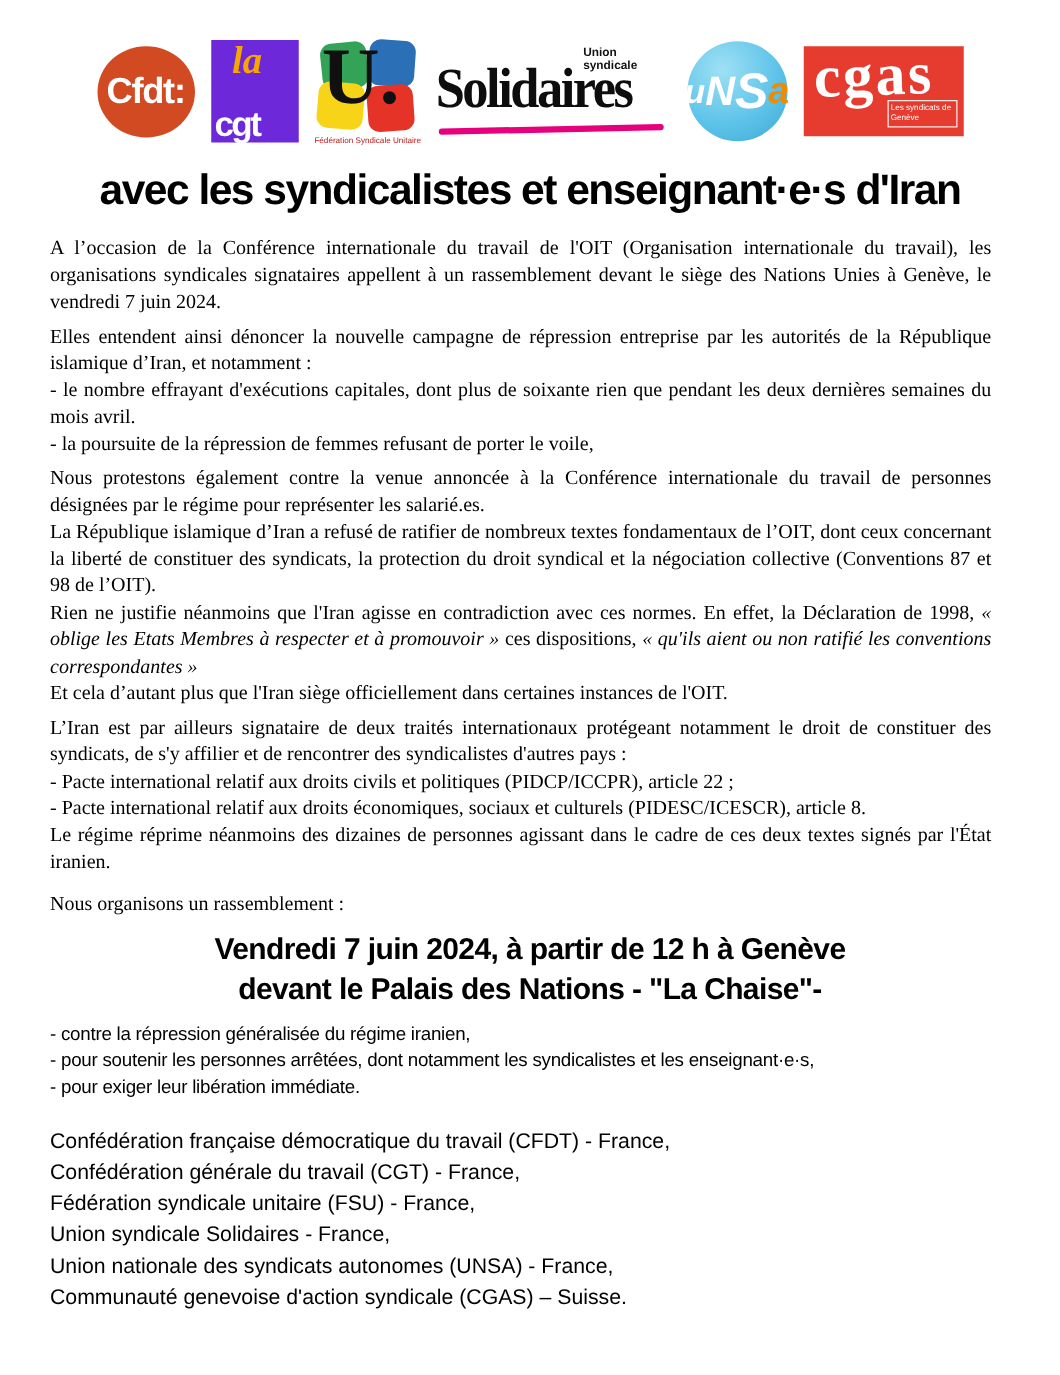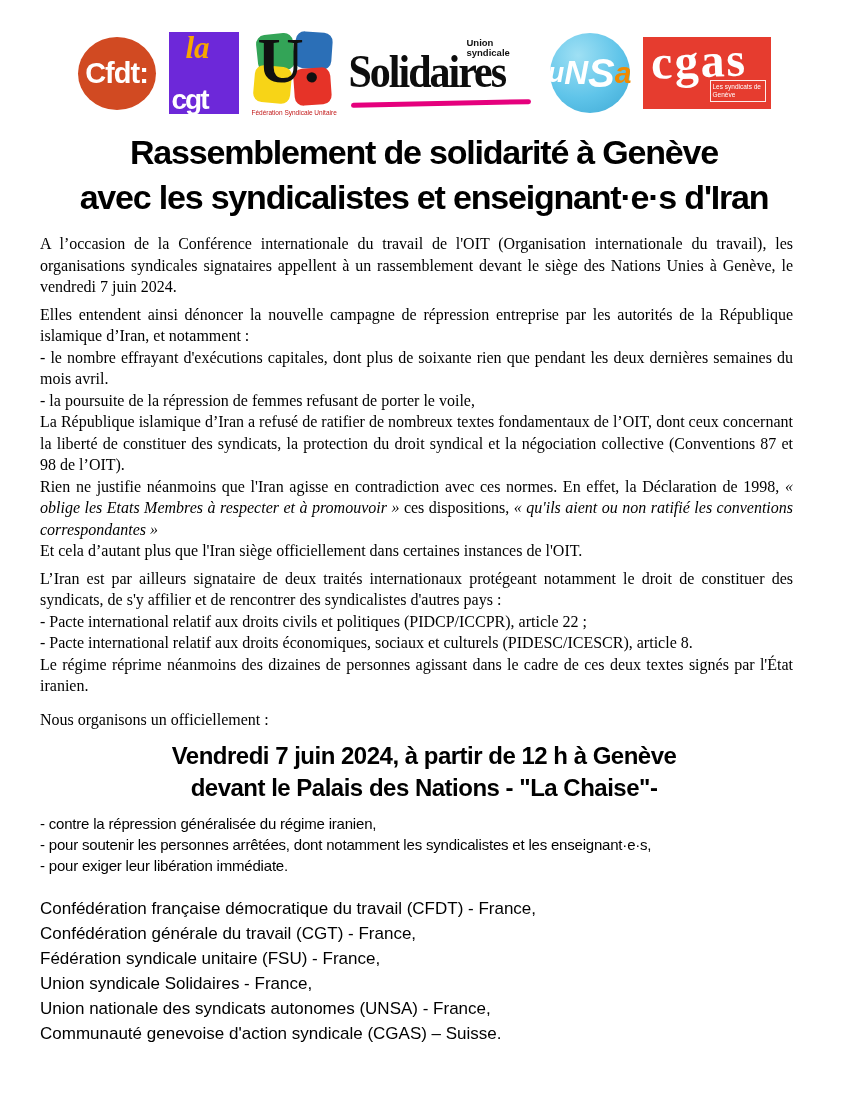--- a/index.html
+++ b/index.html
@@ -110,37 +110,37 @@
       <span class="unsa-s">S</span>
       <span class="unsa-a">a</span>
     </div>
     <div class="logo-cgas">
       <span class="cgas-main">cgas</span>
       <span class="cgas-caption">Les syndicats de Genève</span>
     </div>
   </div>
 
   <h1 class="title">
-    <div>Rassemblement de solidarité à Genève</div>
     <div>avec les syndicalistes et enseignant·e·s d'Iran</div>
   </h1>
 
   <div class="content">
     <p>A l’occasion de la Conférence internationale du travail de l'OIT (Organisation internationale du travail), les organisations syndicales signataires appellent à un rassemblement devant le siège des Nations Unies à Genève, le vendredi 7 juin 2024.</p>
     <p class="gap">Elles entendent ainsi dénoncer la nouvelle campagne de répression entreprise par les autorités de la République islamique d’Iran, et notamment :
 - le nombre effrayant d'exécutions capitales, dont plus de soixante rien que pendant les deux dernières semaines du mois avril.
 - la poursuite de la répression de femmes refusant de porter le voile,</p>
+    <p class="gap">Nous protestons également contre la venue annoncée à la Conférence internationale du travail de personnes désignées par le régime pour représenter les salarié.es.</p>
     <p>La République islamique d’Iran a refusé de ratifier de nombreux textes fondamentaux de l’OIT, dont ceux concernant la liberté de constituer des syndicats, la protection du droit syndical et la négociation collective (Conventions 87 et 98 de l’OIT).</p>
     <p><span>Rien ne justifie néanmoins que l'Iran agisse en contradiction avec ces normes. En effet, la Déclaration de 1998, </span><span class="it">« oblige les Etats Membres à respecter et à promouvoir »</span><span> ces dispositions, </span><span class="it">« qu'ils aient ou non ratifié les conventions correspondantes »</span><span>
 Et  cela d’autant plus que l'Iran siège officiellement dans certaines instances de l'OIT.</span></p>
     <p class="gap">L’Iran est par ailleurs signataire de deux traités internationaux protégeant notamment le droit de constituer des syndicats, de s'y affilier et de rencontrer des syndicalistes d'autres pays :
 - Pacte international relatif aux droits civils et politiques (PIDCP/ICCPR), article 22 ;
 - Pacte international relatif aux droits économiques, sociaux et culturels (PIDESC/ICESCR), article 8.
 Le régime réprime néanmoins des dizaines de personnes agissant dans le cadre de ces deux textes signés par l'État iranien.</p>
-    <p class="biggap">Nous organisons un officiellement :</p>
+    <p class="biggap">Nous organisons un rassemblement :</p>
   </div>
 
   <div class="event">
     <div>Vendredi 7 juin 2024, à partir de 12 h à Genève</div>
     <div>devant le Palais des Nations - "La Chaise"-</div>
   </div>
 
   <div class="demands">
     <div>- contre la répression généralisée du régime iranien,</div>
     <div>- pour soutenir les personnes arrêtées, dont notamment les syndicalistes et les enseignant·e·s,</div>

